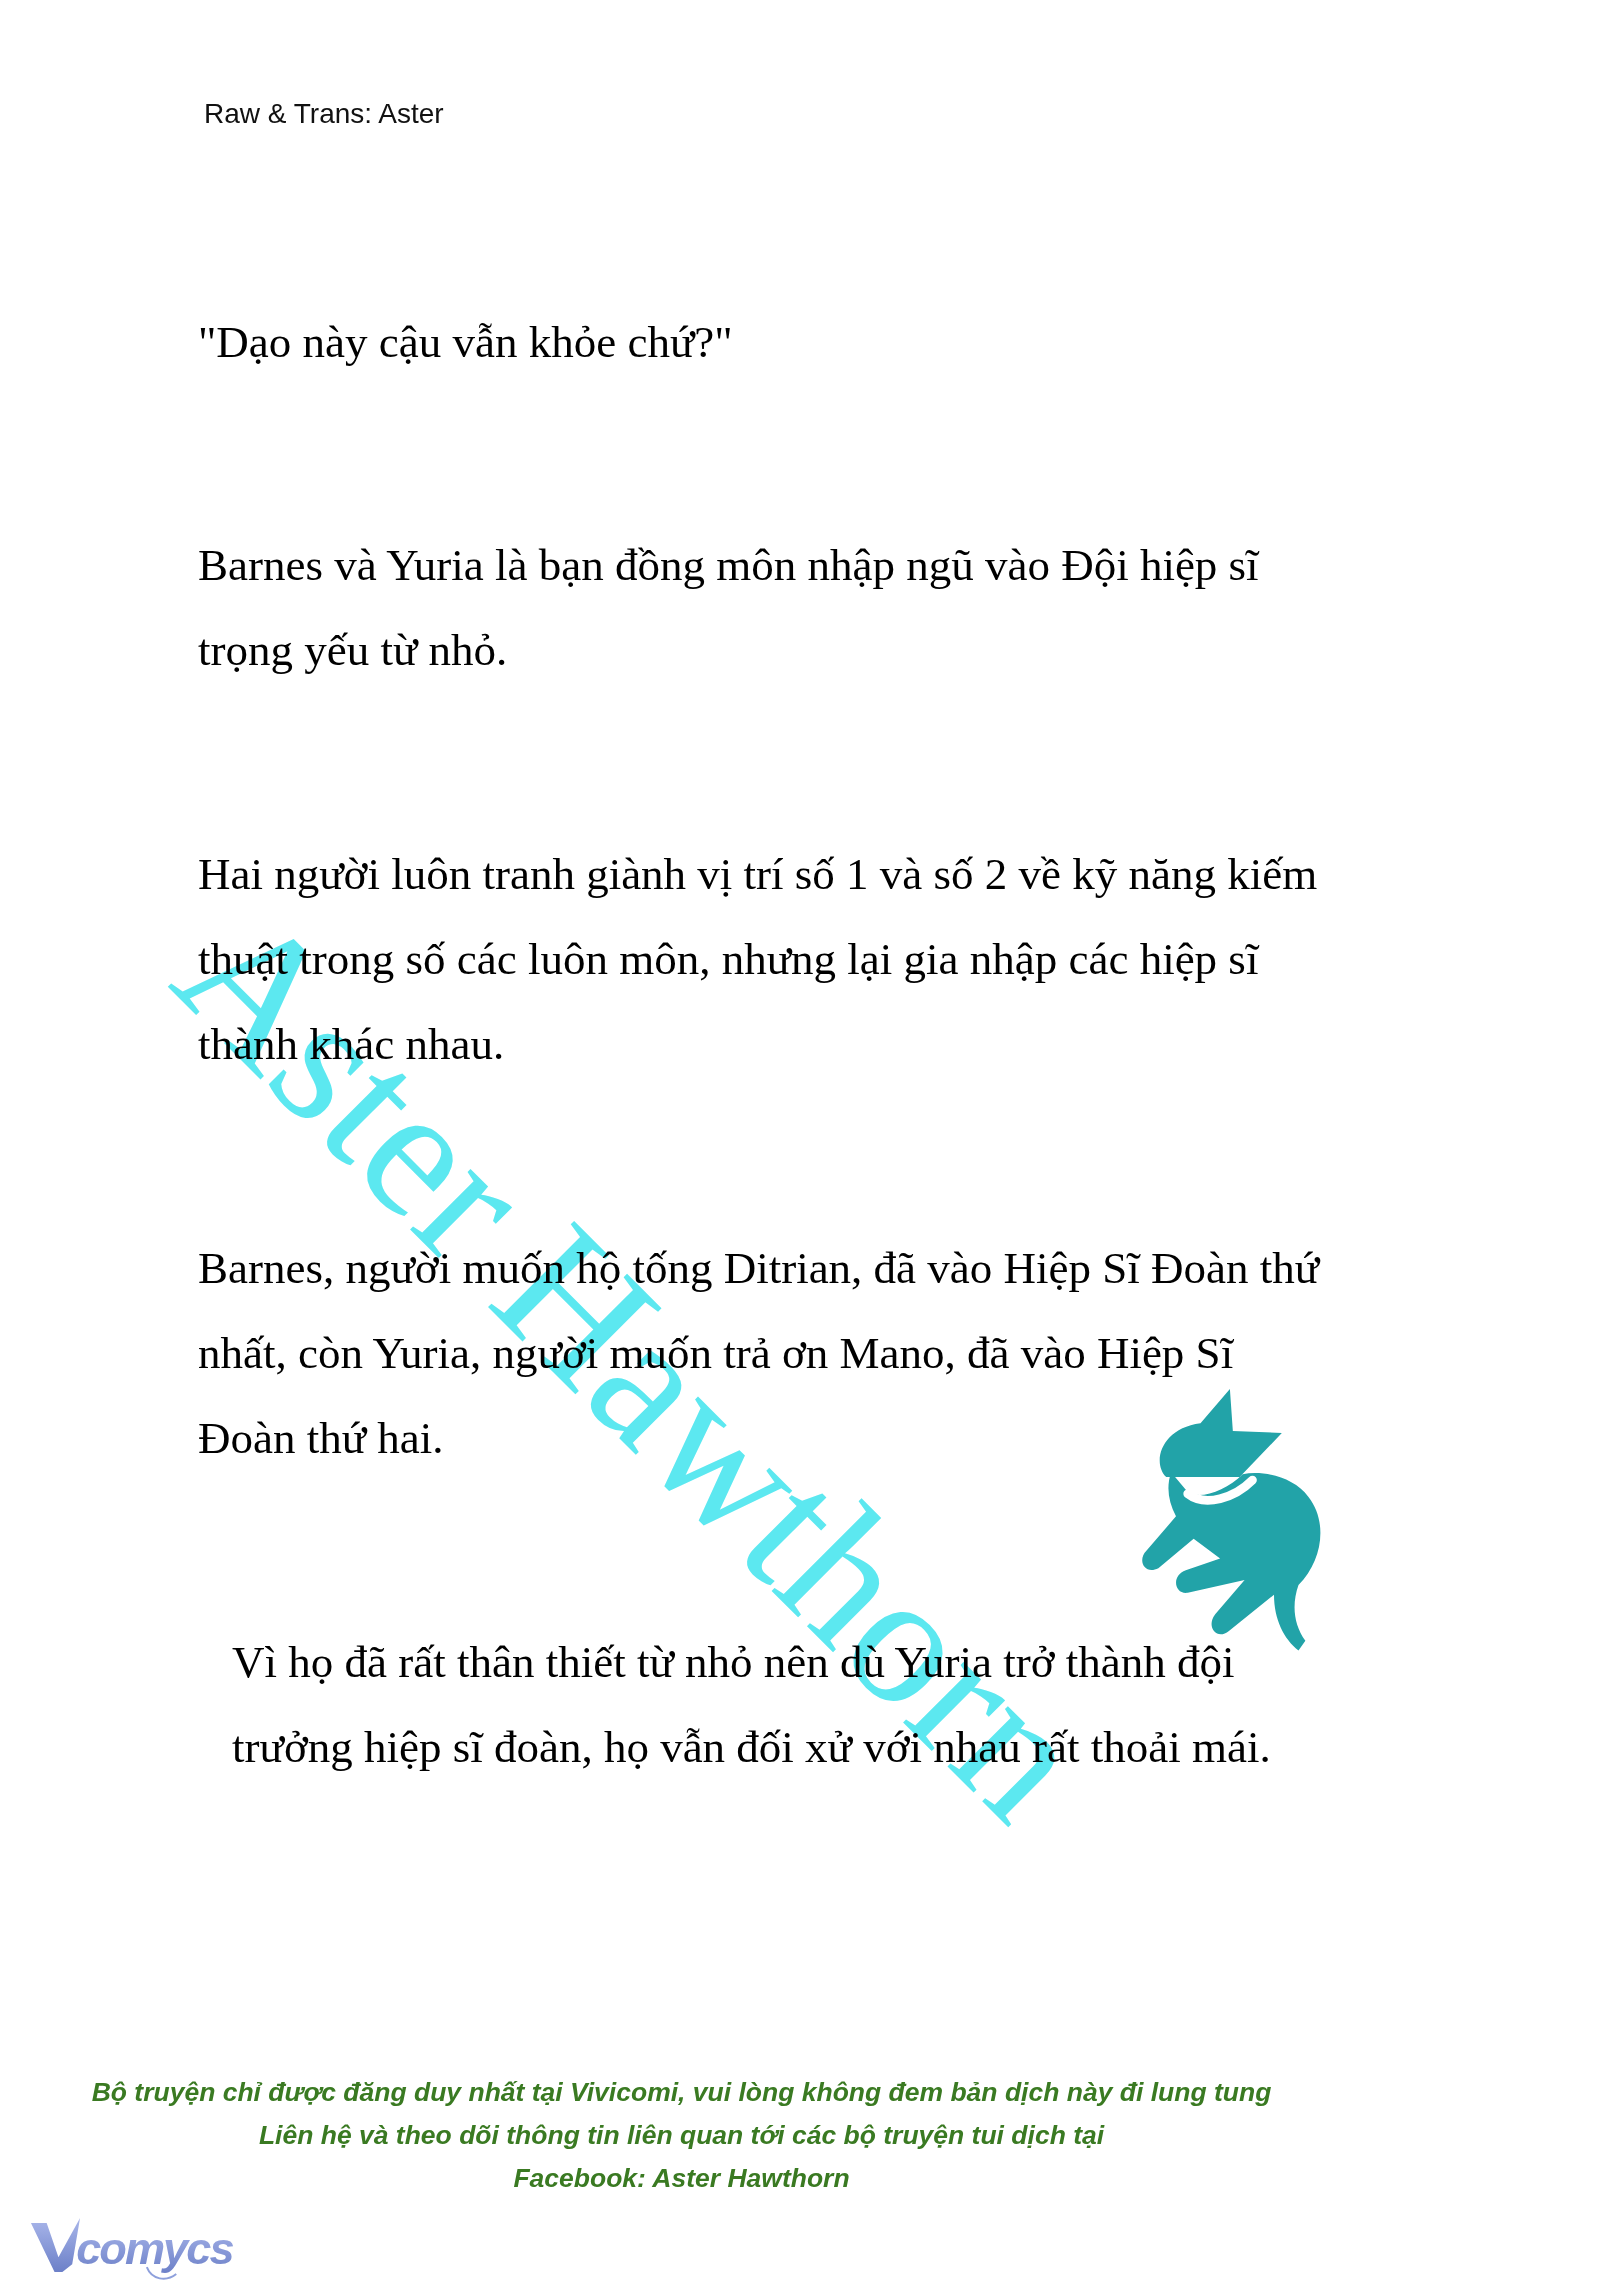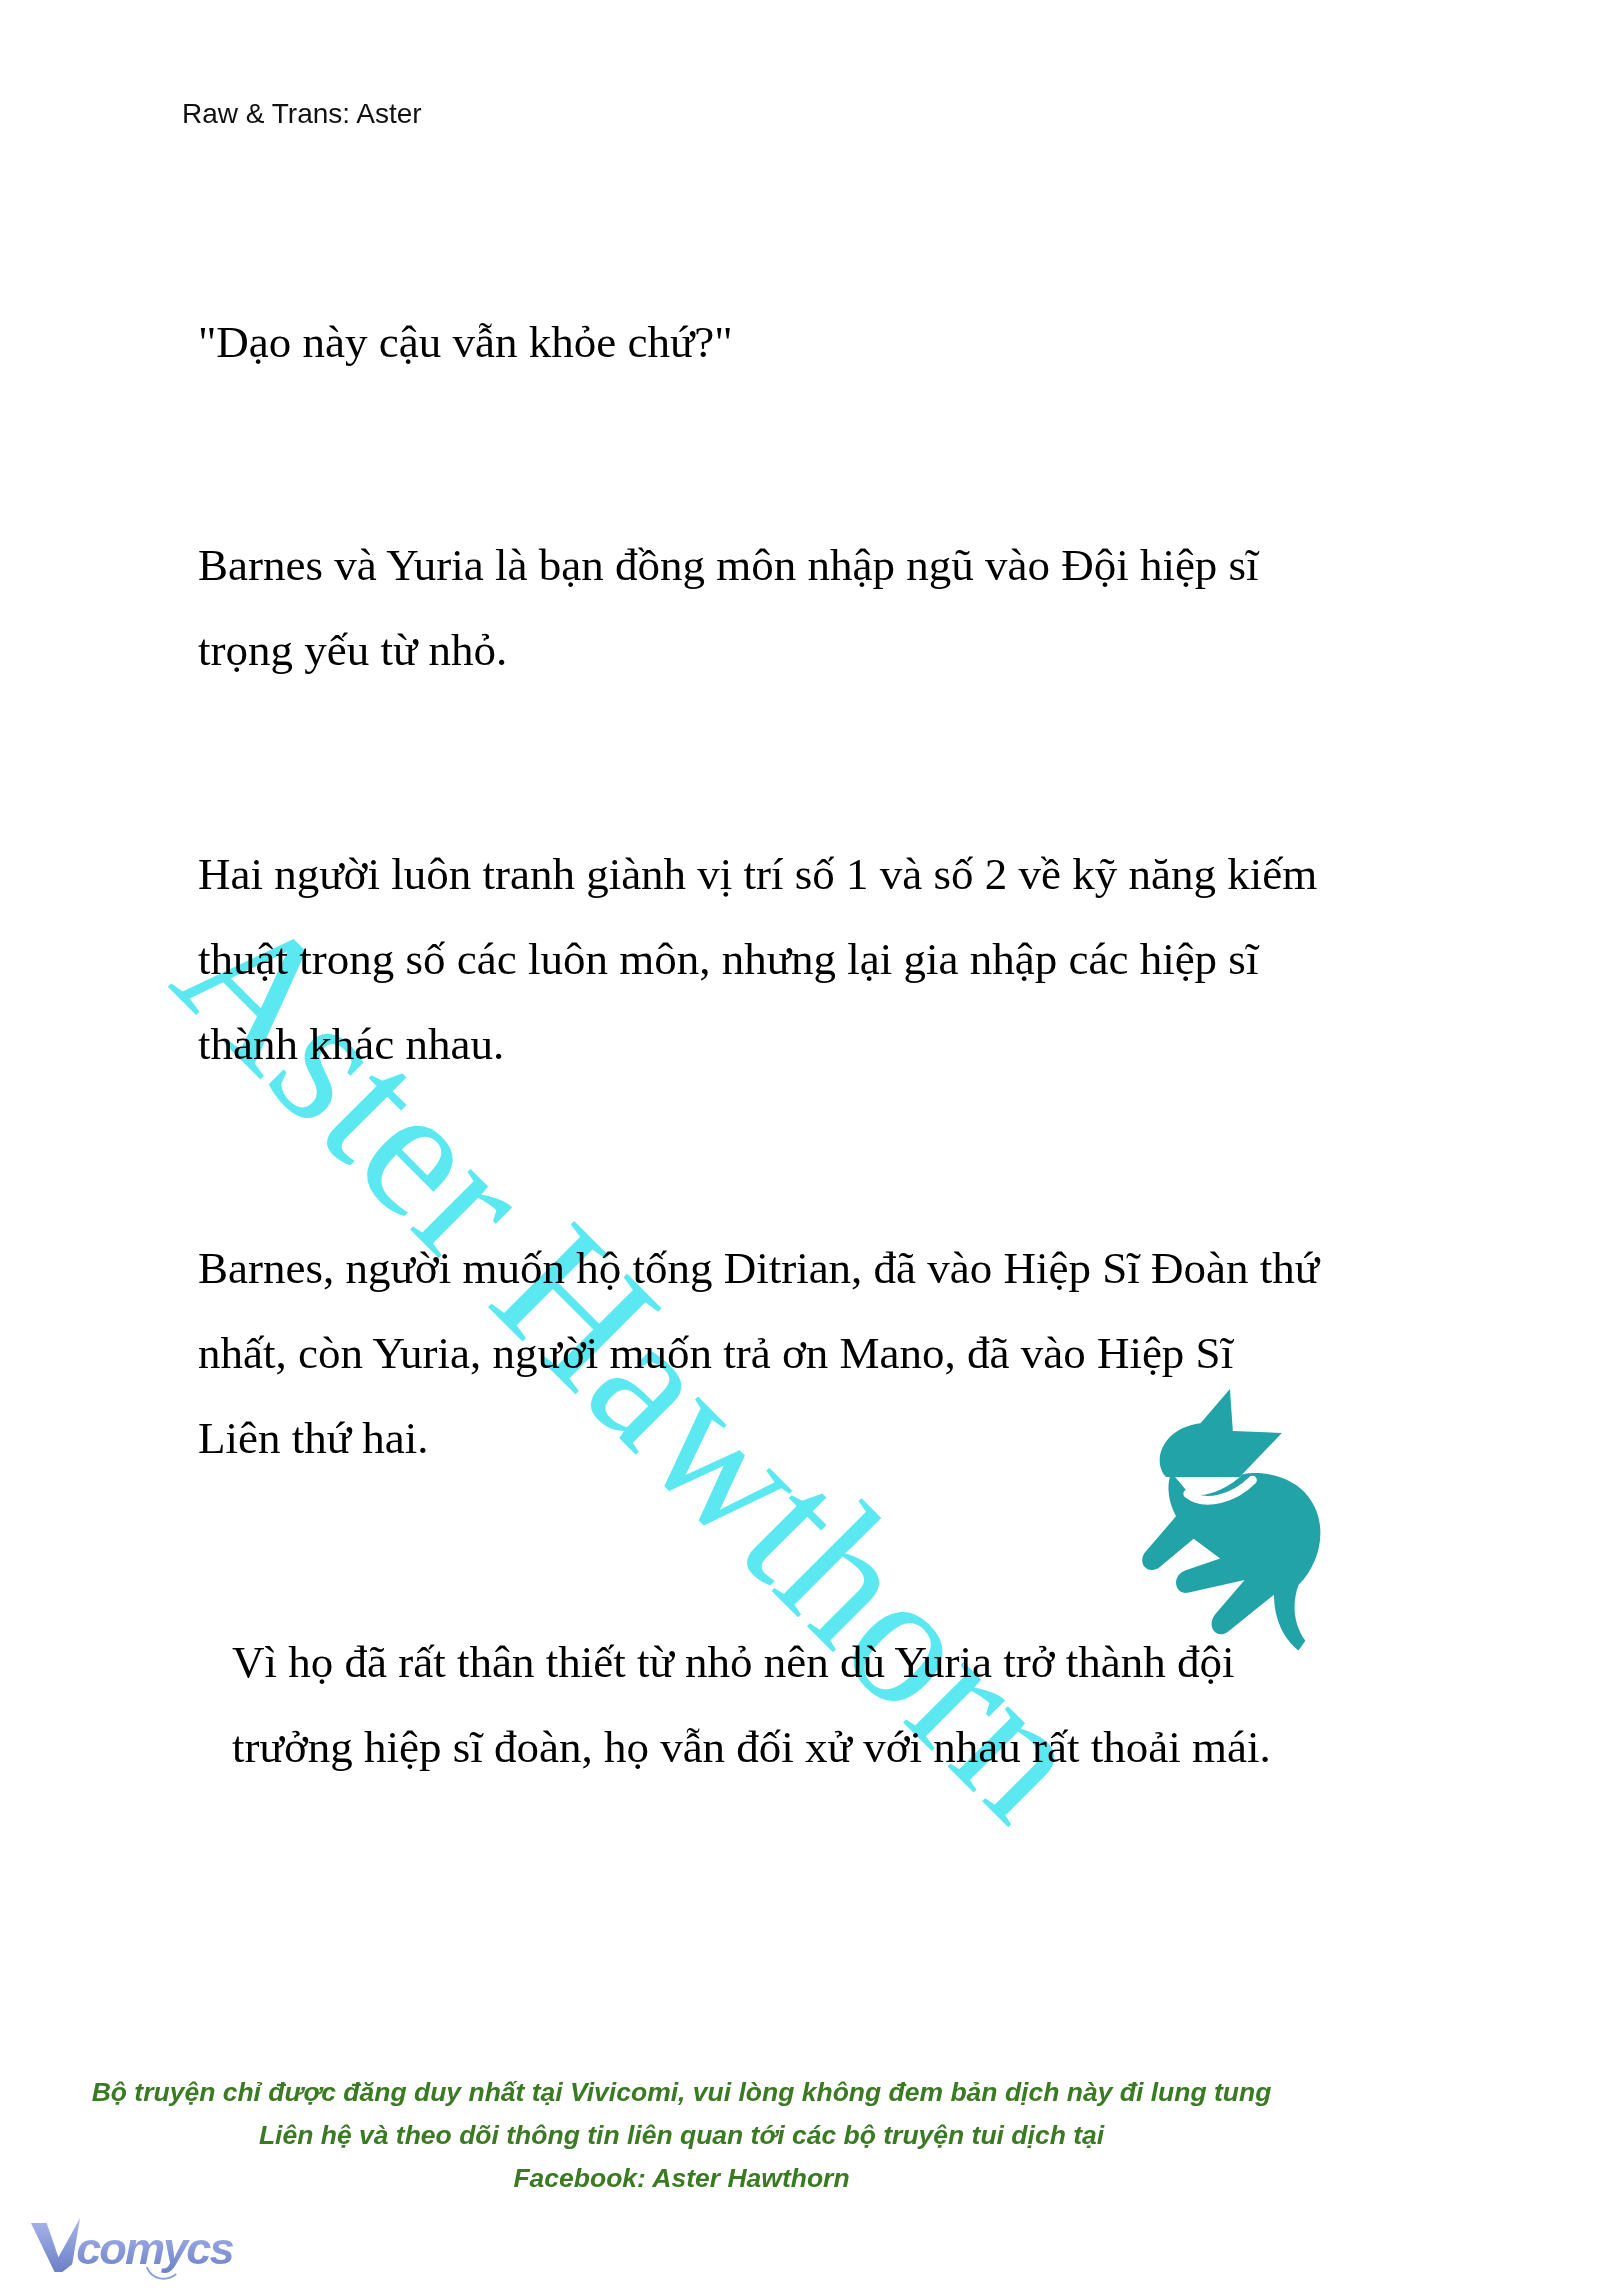--- a/index.html
+++ b/index.html
@@ -1,21 +1,21 @@
 <!DOCTYPE html>
 <html><head>
 <meta charset="utf-8">
 <style>
   html, body { margin: 0; padding: 0; }
   body {
     width: 1621px; height: 2293px; background: #ffffff;
     position: relative; overflow: hidden;
   }
   .header {
-    position: absolute; left: 182px; top: 98px;
+    position: absolute; left: 204px; top: 98px;
     font-family: "Liberation Sans", sans-serif;
     font-size: 28px; color: #111111;
   }
   .body-text {
     position: absolute; left: 198px;
     font-family: "Liberation Serif", serif;
     font-size: 45px; color: #000000;
     line-height: 85px; white-space: nowrap;
   }
   .watermark {
@@ -74,21 +74,21 @@
 
 <div class="body-text" style="top: 832px;">
   <div>Hai người luôn tranh giành vị trí số 1 và số 2 về kỹ năng kiếm</div>
   <div>thuật trong số các luôn môn, nhưng lại gia nhập các hiệp sĩ</div>
   <div>thành khác nhau.</div>
 </div>
 
 <div class="body-text" style="top: 1226px;">
   <div>Barnes, người muốn hộ tống Ditrian, đã vào Hiệp Sĩ Đoàn thứ</div>
   <div>nhất, còn Yuria, người muốn trả ơn Mano, đã vào Hiệp Sĩ</div>
-  <div>Liên thứ hai.</div>
+  <div>Đoàn thứ hai.</div>
 </div>
 
 <div class="body-text" style="top: 1620px; margin-left: 34px;">
   <div>Vì họ đã rất thân thiết từ nhỏ nên dù Yuria trở thành đội</div>
   <div>trưởng hiệp sĩ đoàn, họ vẫn đối xử với nhau rất thoải mái.</div>
 </div>
 
 <div class="footer">
   <div>Bộ truyện chỉ được đăng duy nhất tại Vivicomi, vui lòng không đem bản dịch này đi lung tung</div>
   <div>Liên hệ và theo dõi thông tin liên quan tới các bộ truyện tui dịch tại</div>

